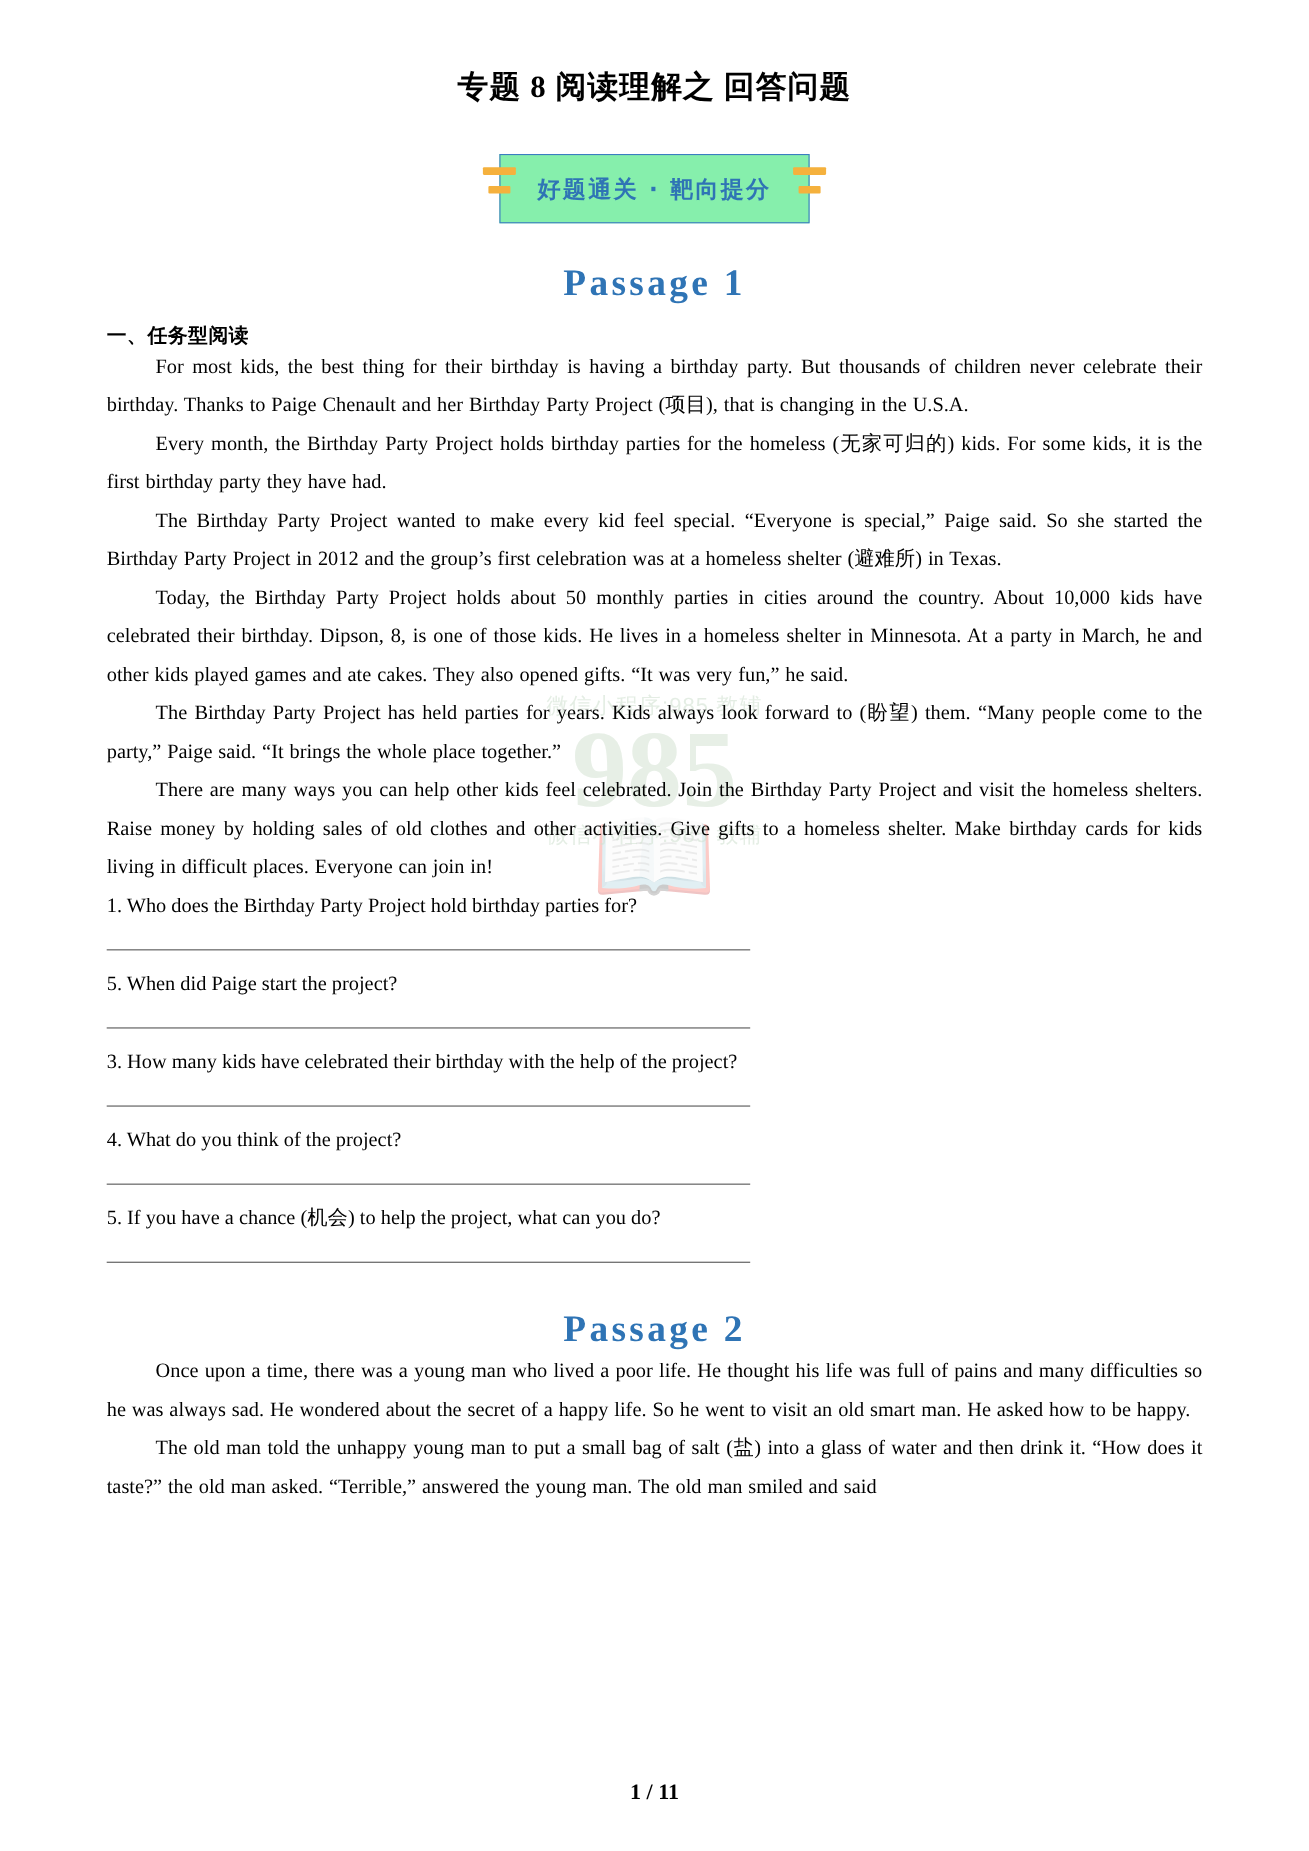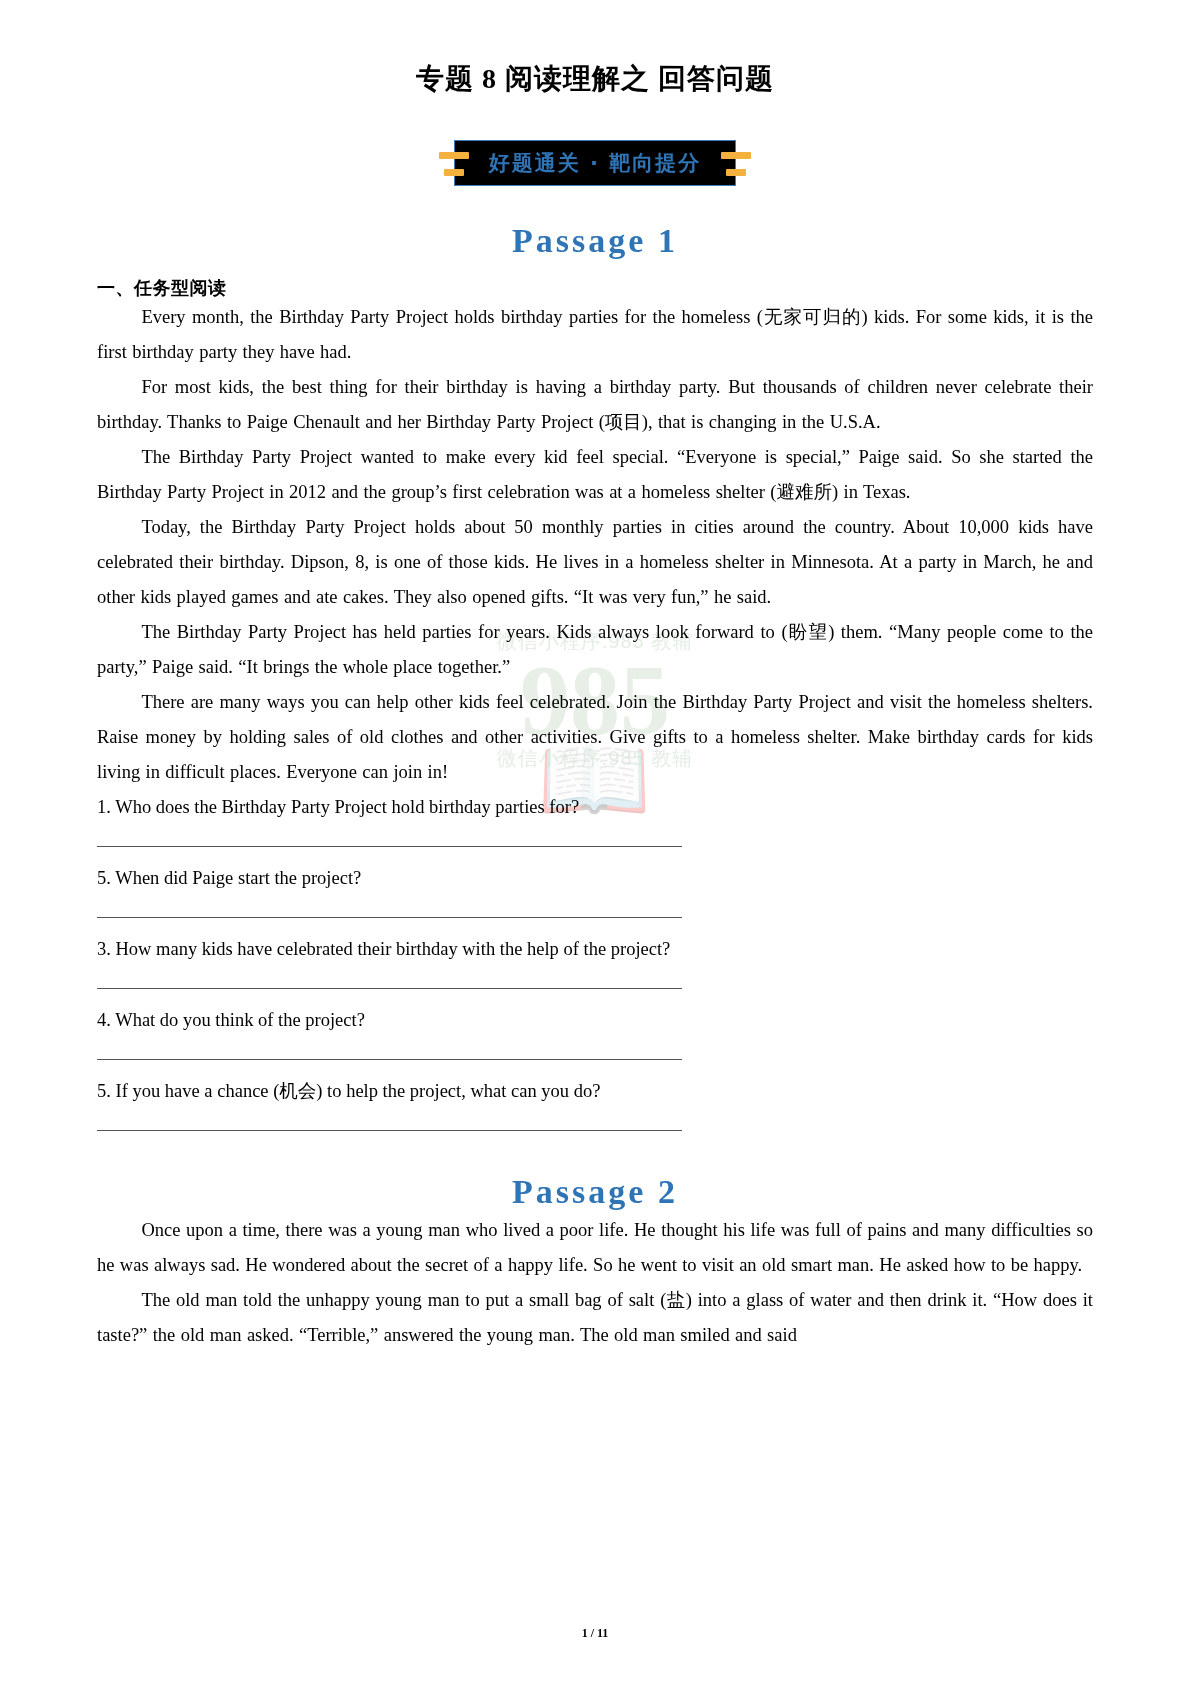--- a/index.html
+++ b/index.html
@@ -85,22 +85,22 @@
     display: flex;
     justify-content: center;
     margin-top: 42px;
   }
   .banner {
     position: relative;
     display: inline-flex;
     align-items: center;
     justify-content: center;
     border: 1.5px solid #3b7dc0;
-    background: #000000;
-    height: 46px;
+    background: #86efac;
+    height: 63px;
     padding: 0 34px;
     min-width: 248px;
   }
   .banner-text {
     font-family: "DejaVu Sans", "Liberation Sans", sans-serif;
     font-size: 21px;
     font-weight: bold;
     color: #2f74b5;
     letter-spacing: 2px;
     white-space: nowrap;
@@ -169,21 +169,21 @@
     width: 585px;
   }
 
   
   .footer {
     position: absolute;
     bottom: 42px;
     left: 0;
     right: 0;
     text-align: center;
-    font-size: 12px;
+    font-size: 20px;
     font-weight: bold;
     font-family: "Liberation Serif", "DejaVu Serif", serif;
     z-index: 3;
   }
 </style>
 </head>
 <body>
 
 <div class="page">
 
@@ -215,22 +215,22 @@
           <span></span>
             <span class="short"></span>
         </span>
       </div>
     </div>
 
     <h2 class="passage-heading ph-1">Passage 1</h2>
 
     <div class="section-label">一、任务型阅读</div>
 
+    <p class="body">For most kids, the best thing for their birthday is having a birthday party. But thousands of children never celebrate their birthday. Thanks to Paige Chenault and her Birthday Party Project (项目), that is changing in the U.S.A.</p>
     <p class="body">Every month, the Birthday Party Project holds birthday parties for the homeless (无家可归的) kids. For some kids, it is the first birthday party they have had.</p>
-    <p class="body">For most kids, the best thing for their birthday is having a birthday party. But thousands of children never celebrate their birthday. Thanks to Paige Chenault and her Birthday Party Project (项目), that is changing in the U.S.A.</p>
     <p class="body">The Birthday Party Project wanted to make every kid feel special. “Everyone is special,” Paige said. So she started the Birthday Party Project in 2012 and the group’s first celebration was at a homeless shelter (避难所) in Texas.</p>
     <p class="body">Today, the Birthday Party Project holds about 50 monthly parties in cities around the country. About 10,000 kids have celebrated their birthday. Dipson, 8, is one of those kids. He lives in a homeless shelter in Minnesota. At a party in March, he and other kids played games and ate cakes. They also opened gifts. “It was very fun,” he said.</p>
     <p class="body">The Birthday Party Project has held parties for years. Kids always look forward to (盼望) them. “Many people come to the party,” Paige said. “It brings the whole place together.”</p>
     <p class="body">There are many ways you can help other kids feel celebrated. Join the Birthday Party Project and visit the homeless shelters. Raise money by holding sales of old clothes and other activities. Give gifts to a homeless shelter. Make birthday cards for kids living in difficult places. Everyone can join in!</p>
 
     <p class="q-line">1. Who does the Birthday Party Project hold birthday parties for?</p>
     <hr class="ans-rule">
 
     <p class="q-line">5. When did Paige start the project?</p>
     <hr class="ans-rule">

